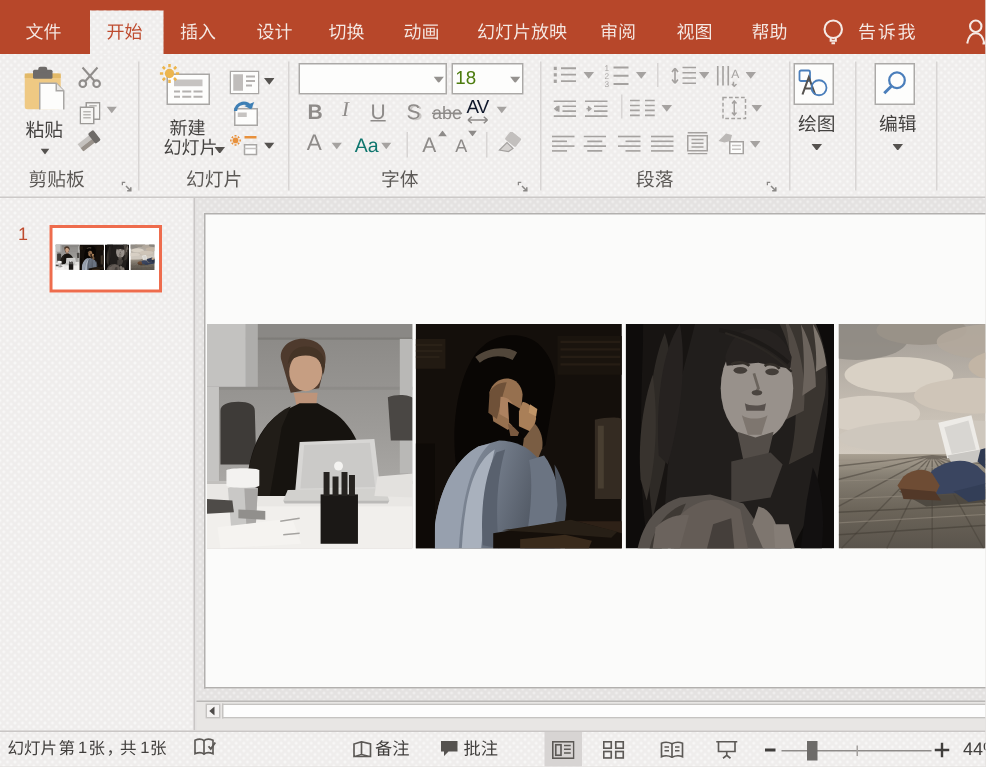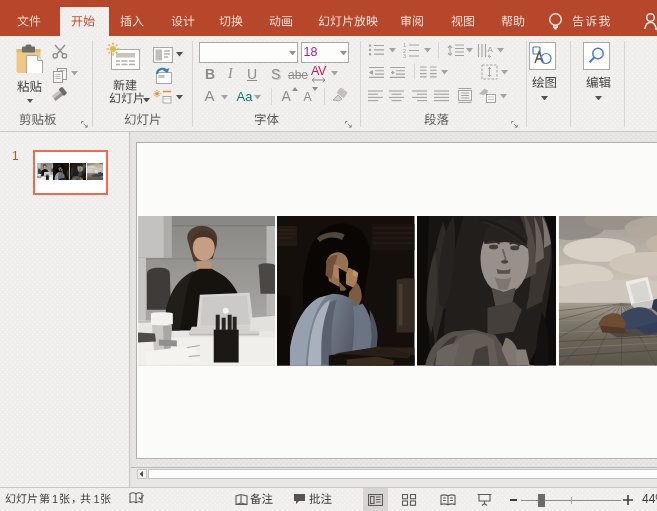--- a/index.html
+++ b/index.html
@@ -172,30 +172,30 @@
 <path d="M10 9h8" stroke="#C6C3C1" stroke-width="1"></path>
 </svg>
 <svg class="abs" style="left:175.5px;top:94.5px" width="7" height="4.5" viewBox="0 0 7 4.5">
     <path d="M0 0h7L3.5 4.5z" fill="#55524F"></path>
   </svg>
 <div class="abs" style="left:199px;top:41.5px;width:98.5px;height:21px;background:#FDFDFC;border:1px solid #ABA9A7"></div>
 <svg class="abs" style="left:289px;top:50.5px" width="7" height="4.5" viewBox="0 0 7 4.5">
     <path d="M0 0h7L3.5 4.5z" fill="#95928F"></path>
   </svg>
 <div class="abs" style="left:300.5px;top:41.5px;width:48px;height:21px;background:#FDFDFC;border:1px solid #ABA9A7"></div>
-<div class="abs" style="left:303.5px;top:45px;font-size:12.5px;color:#a21caf">18</div>
+<div class="abs" style="left:303.5px;top:45px;font-size:12.5px;color:#4d7c0f">18</div>
 <svg class="abs" style="left:340px;top:50.5px" width="7" height="4.5" viewBox="0 0 7 4.5">
     <path d="M0 0h7L3.5 4.5z" fill="#95928F"></path>
   </svg>
 <div class="abs" style="left:205px;top:66px;font-size:14px;font-weight:bold;color:#8E8B89">B</div>
 <div class="abs" style="left:228px;top:66px;font-size:14px;font-style:italic;font-family:'Liberation Serif',serif;color:#8E8B89">I</div>
 <div class="abs" style="left:247px;top:66px;font-size:14px;text-decoration:underline;color:#8E8B89">U</div>
 <div class="abs" style="left:271px;top:66px;font-size:14px;color:#8E8B89;text-shadow:1.3px 1.3px 0 #C9C6C4">S</div>
 <div class="abs" style="left:288px;top:68px;font-size:12px;text-decoration:line-through;color:#8E8B89">abe</div>
-<div class="abs" style="left:311px;top:64px;font-size:12.5px;color:#be185d;letter-spacing:-.5px">AV</div>
+<div class="abs" style="left:311px;top:64px;font-size:12.5px;color:#0f172a;letter-spacing:-.5px">AV</div>
 <svg class="abs" style="left:311px;top:77px" width="15" height="6" viewBox="0 0 15 6">
     <g stroke="#8E8B89" stroke-width="1">
       <path d="M1.5 3h12M1 3l2.5-2.2M1 3l2.5 2.2M14 3l-2.5-2.2M14 3l-2.5 2.2"></path>
     </g>
   </svg>
 <svg class="abs" style="left:331px;top:71px" width="7" height="4.5" viewBox="0 0 7 4.5">
     <path d="M0 0h7L3.5 4.5z" fill="#A5A2A0"></path>
   </svg>
 <div class="abs" style="left:204.5px;top:87px;font-size:15px;color:#8E8B89">A</div>
 <svg class="abs" style="left:221px;top:95px" width="7" height="4.5" viewBox="0 0 7 4.5">

